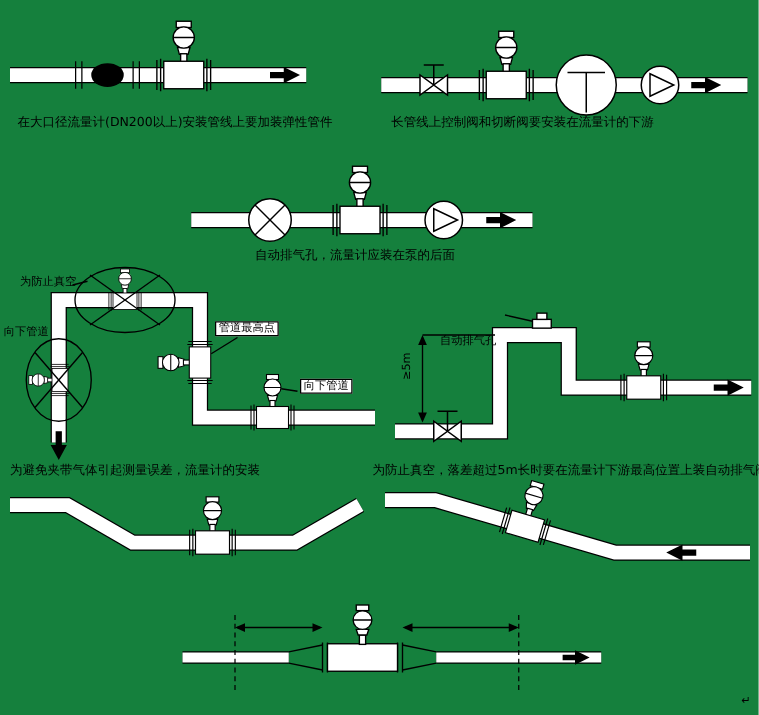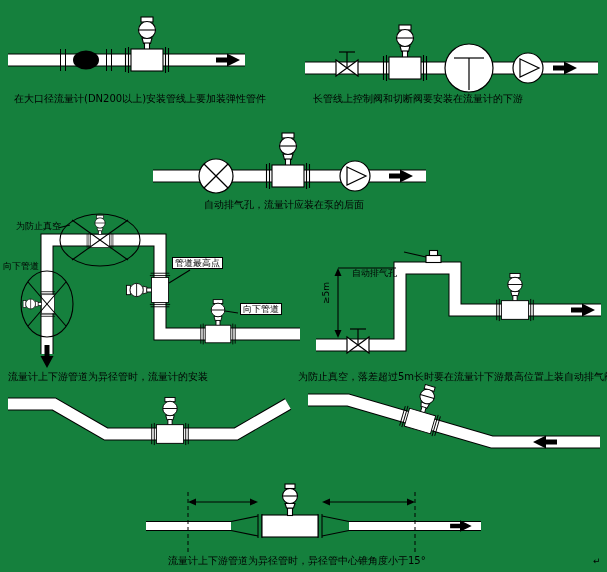--- a/index.html
+++ b/index.html
@@ -131,21 +131,21 @@
       <line class="ln" x1="188" y1="58" x2="167" y2="71"></line>
 
       <use href="#fm" transform="translate(216,122) scale(0.8)"></use>
       <line class="ln" x1="236" y1="101" x2="223" y2="99"></line>
     </svg>
   </div>
   <div class="lbl" style="left:16px; top:221px;">为防止真空</div>
   <div class="lbl" style="left:3px; top:261px;">向下管道</div>
   <div class="lbl boxed" style="left:172px; top:257px;">管道最高点</div>
   <div class="lbl boxed" style="left:240px; top:303px;">向下管道</div>
-  <div class="cap" style="left:8px; top:371px;">流量计上下游管道为异径管时，流量计的安装</div>
+  <div class="cap" style="left:8px; top:371px;">为避免夹带气体引起测量误差，流量计的安装</div>
 
   <div class="diag" style="left:308px; top:224px;">
     <svg width="299" height="148">
       <path class="pipeO" d="M 8,121 H 92 V 44 H 147 V 86 H 293"></path>
       <path class="pipeI" d="M 8,121 H 92 V 44 H 147 V 86 H 293"></path>
       <use href="#gv" transform="translate(50,121)"></use>
       <rect class="w ln" x="118" y="31.5" width="15" height="7"></rect>
       <rect class="w ln" x="121.5" y="26.5" width="8" height="5"></rect>
       <line class="ln" x1="96" y1="28" x2="118" y2="33"></line>
 
@@ -202,17 +202,16 @@
       <line class="dash" x1="287" y1="26" x2="287" y2="88"></line>
       <line class="ln" x1="62" y1="36" x2="128" y2="36"></line>
       <polygon points="60,36 68,32.5 68,39.5" fill="#000"></polygon>
       <polygon points="130,36 122,32.5 122,39.5" fill="#000"></polygon>
       <line class="ln" x1="196" y1="36" x2="285" y2="36"></line>
       <polygon points="194,36 202,32.5 202,39.5" fill="#000"></polygon>
       <polygon points="287,36 279,32.5 279,39.5" fill="#000"></polygon>
       <use href="#arr" transform="translate(332,60) scale(0.9)"></use>
     </svg>
   </div>
-  <div class="cap" style="left:168px; top:555px;">流量计上下游管道为异径管时，异径管中心锥角度小于15°</div>
 
   <div class="mark" style="left:593px; top:556px;">↵</div>
 
 </div>
 
 </body></html>

